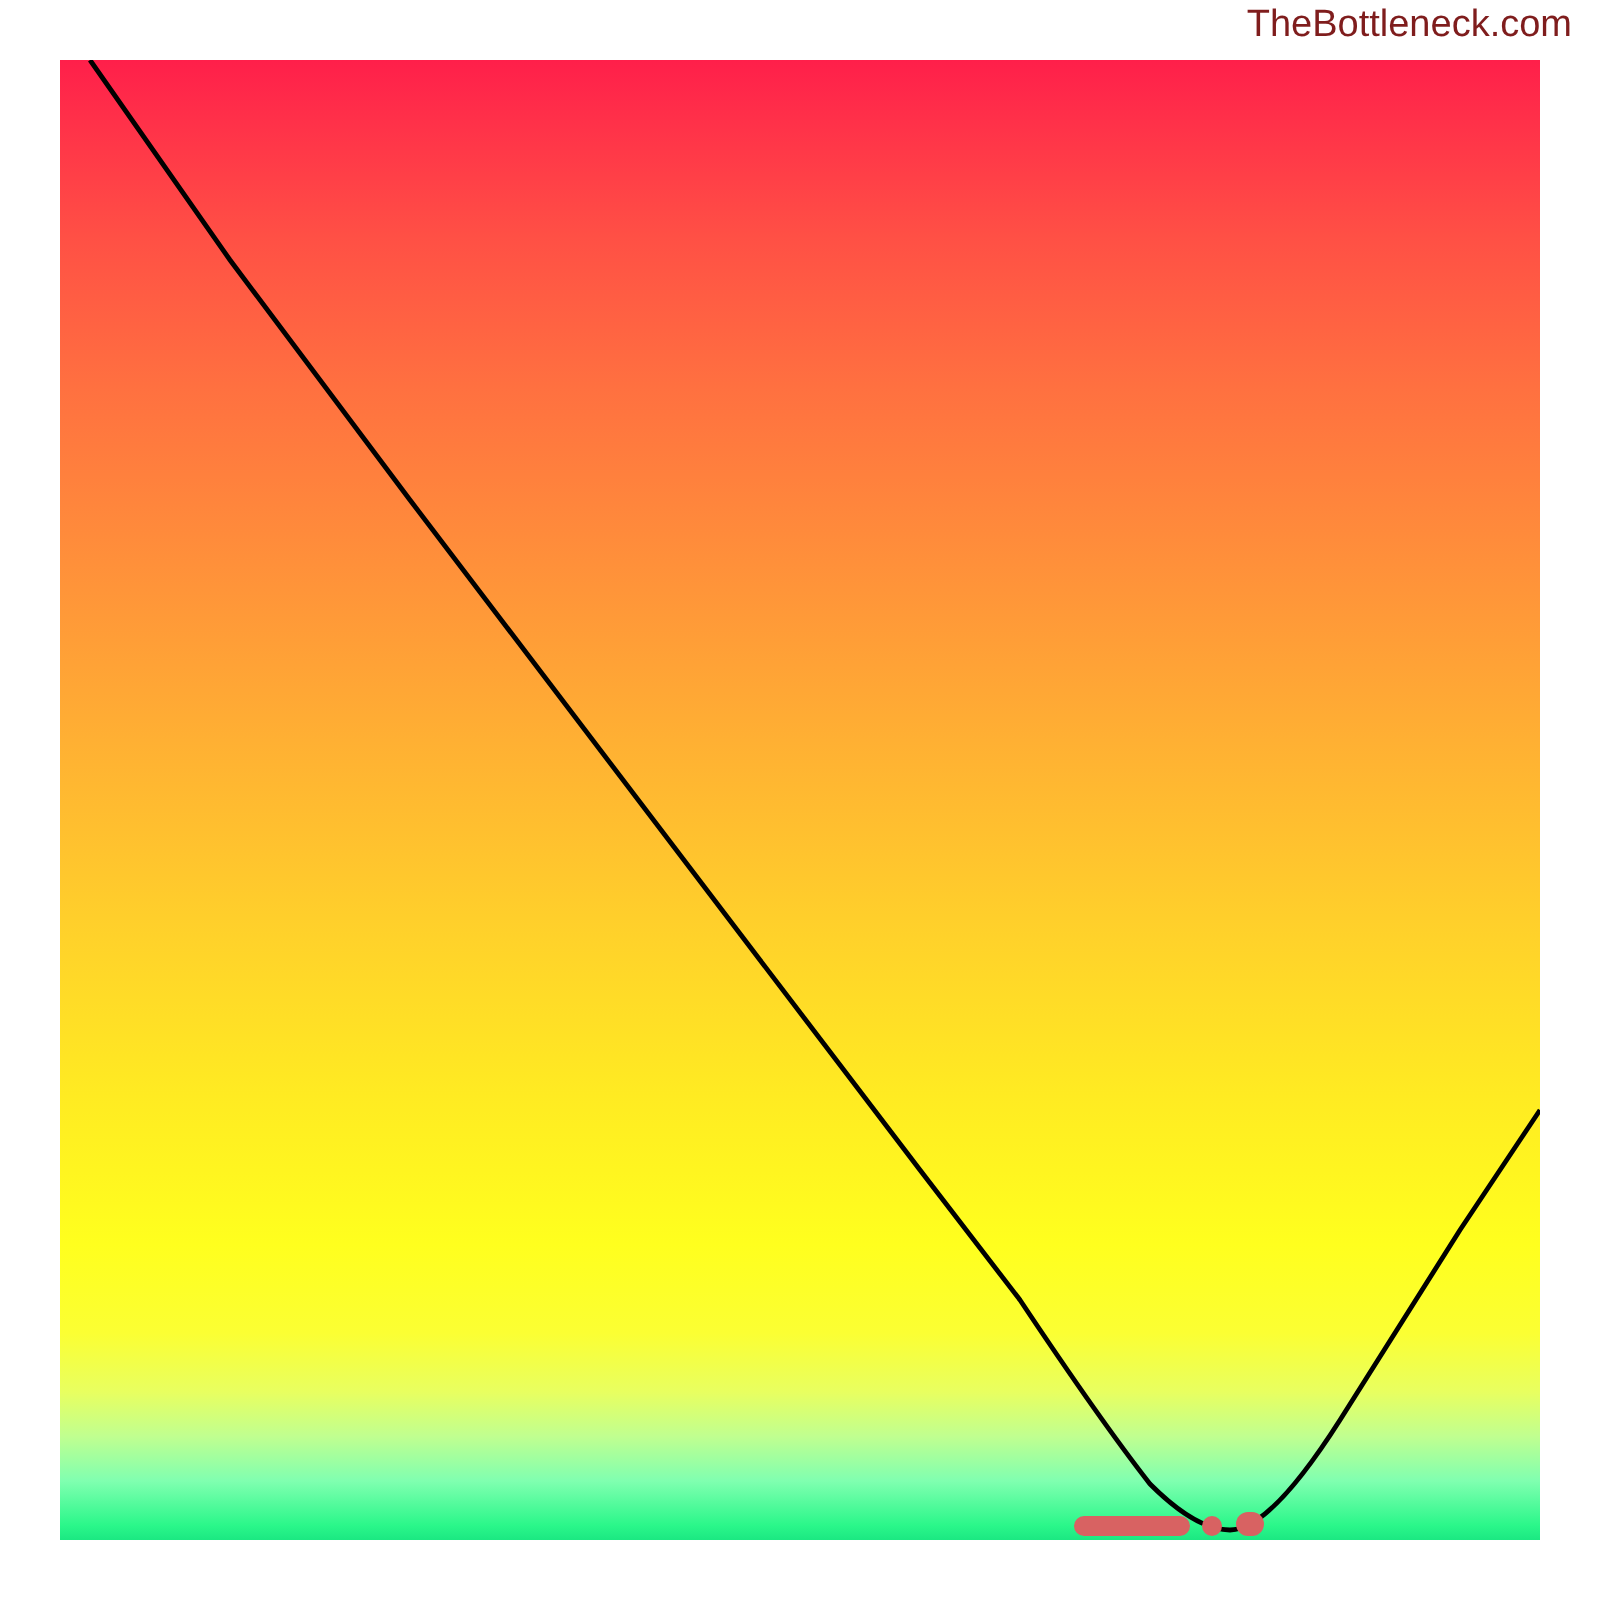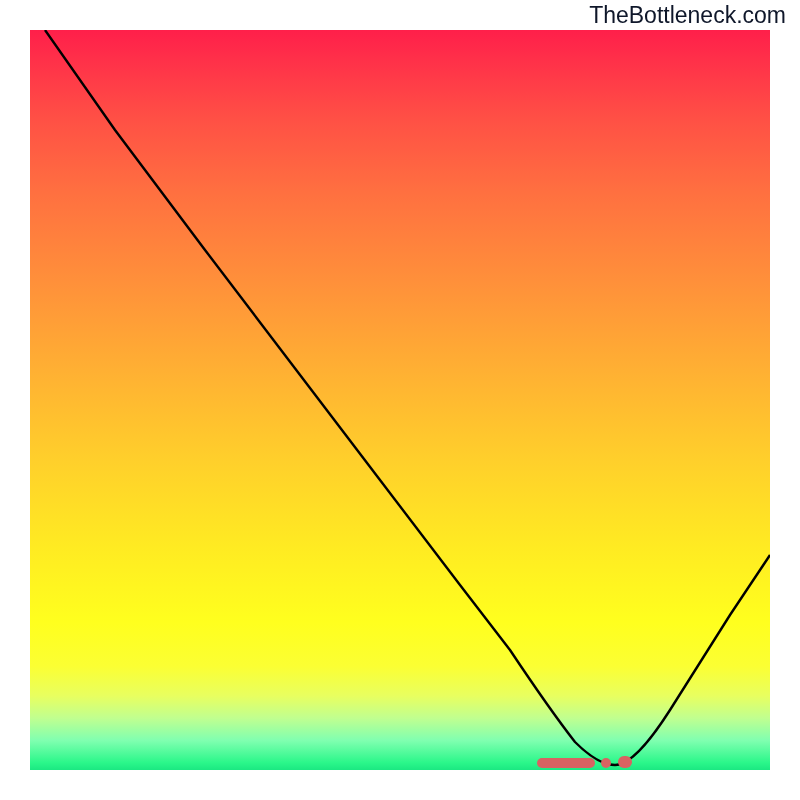--- a/index.html
+++ b/index.html
@@ -8,23 +8,23 @@
     height: 800px;
     background: #ffffff;
     font-family: Arial, sans-serif;
     position: relative;
     overflow: hidden;
   }
   .watermark {
     position: absolute;
     top: 2px;
     right: 14px;
-    font-size: 23px;
+    font-size: 19px;
     font-weight: 500;
-    color: #0f172a;
+    color: #7f1d1d;
     z-index: 10;
   }
   .plot-area {
     position: absolute;
     left: 30px;
     top: 30px;
     width: 740px;
     height: 740px;
   }
   .gradient-bg {

